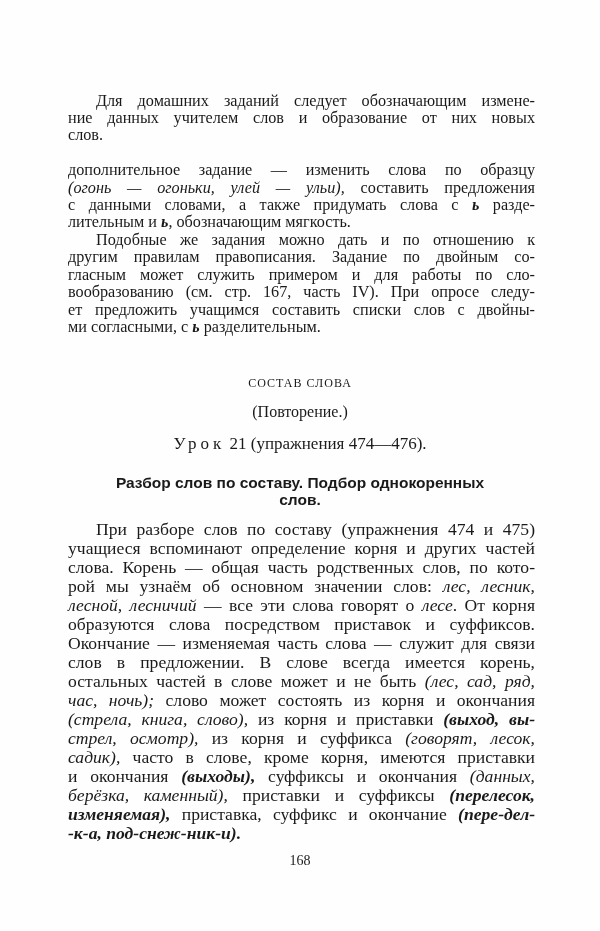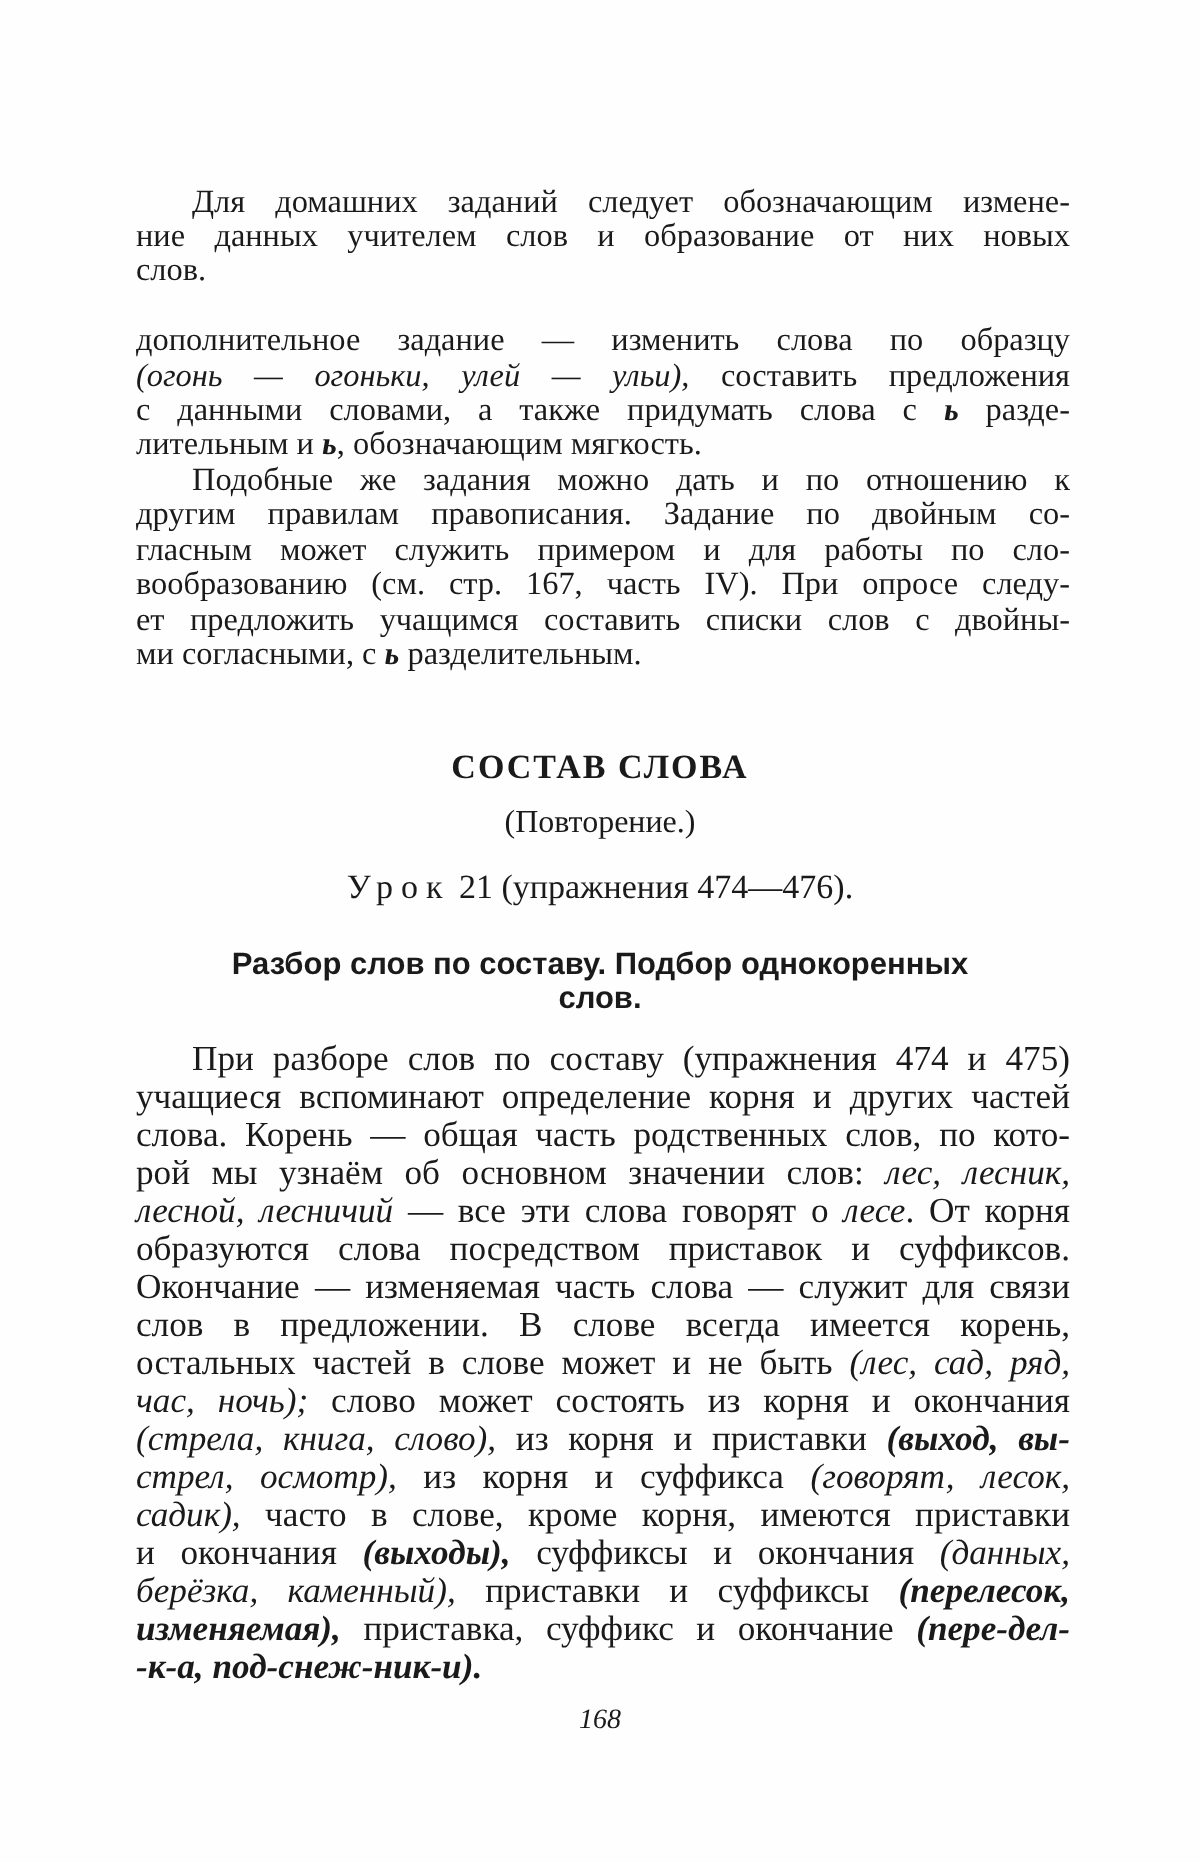--- a/index.html
+++ b/index.html
@@ -5,29 +5,29 @@
   html, body { margin:0; padding:0; background:#ffffff; }
   body { width:600px; height:931px; position:relative; overflow:hidden; color:#1a1a1a;
          font-family:"Liberation Serif","DejaVu Serif",serif; }
   .page { position:absolute; left:0; top:0; width:600px; height:931px; background:#fefefe; }
   .line { position:absolute; left:68px; width:467px; white-space:nowrap; text-align:justify;
           text-align-last:justify; font-size:16.2px; line-height:17px; }
   .line.last { text-align-last:left; }
   .line.indent { left:96px; width:439px; }
   .b2 { font-size:17.6px; line-height:19px; }
   .center { left:0; width:600px; text-align:center; text-align-last:center; }
-  .h-caps { font-weight:bold; font-size:17px; letter-spacing:1px; }
+  .h-caps { font-weight:normal; font-size:12px; letter-spacing:1px; }
   .h-sub { font-size:16px; }
   .h-lesson { font-size:17px; }
   .h-lesson .sp { letter-spacing:4px; }
   .h-bold { font-weight:bold; font-size:15.5px; font-family:"Liberation Sans","DejaVu Sans",sans-serif; }
   i, .it { font-style:italic; }
   .bi { font-style:italic; font-weight:bold; }
   .soft { font-weight:bold; font-style:italic; }
-  .pagenum { font-style:italic; font-size:14px; }
+  .pagenum { font-size:14px; }
 </style>
 </head>
 <body>
 
 <div class="page">
 
   <div class="line indent" style="top:93px">Для домашних заданий следует обозначающим измене-</div>
   <div class="line" style="top:110px">ние данных учителем слов и образование от них новых</div>
   <div class="line last" style="top:127px">слов.</div>
 

